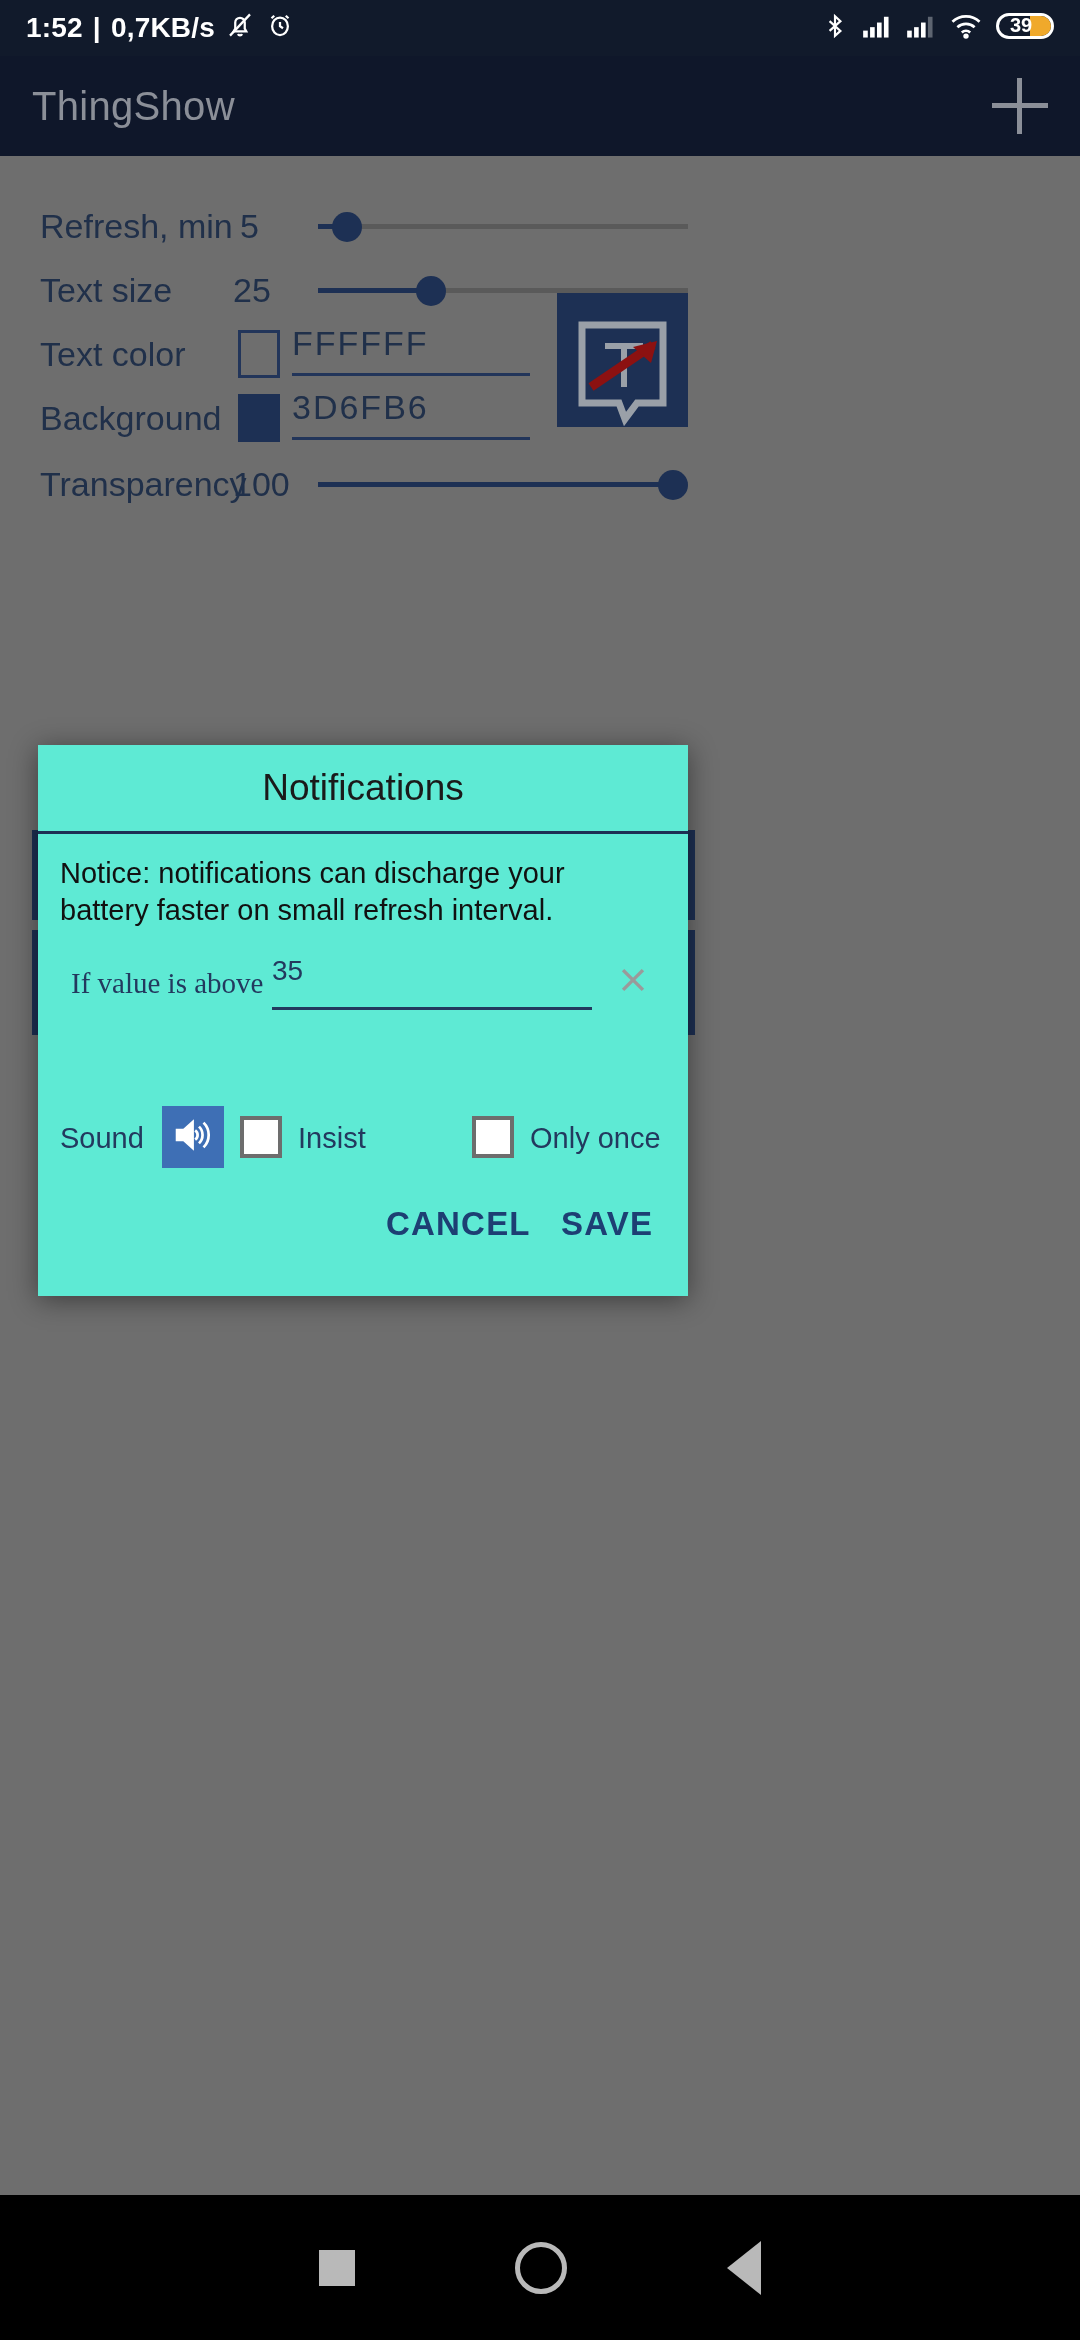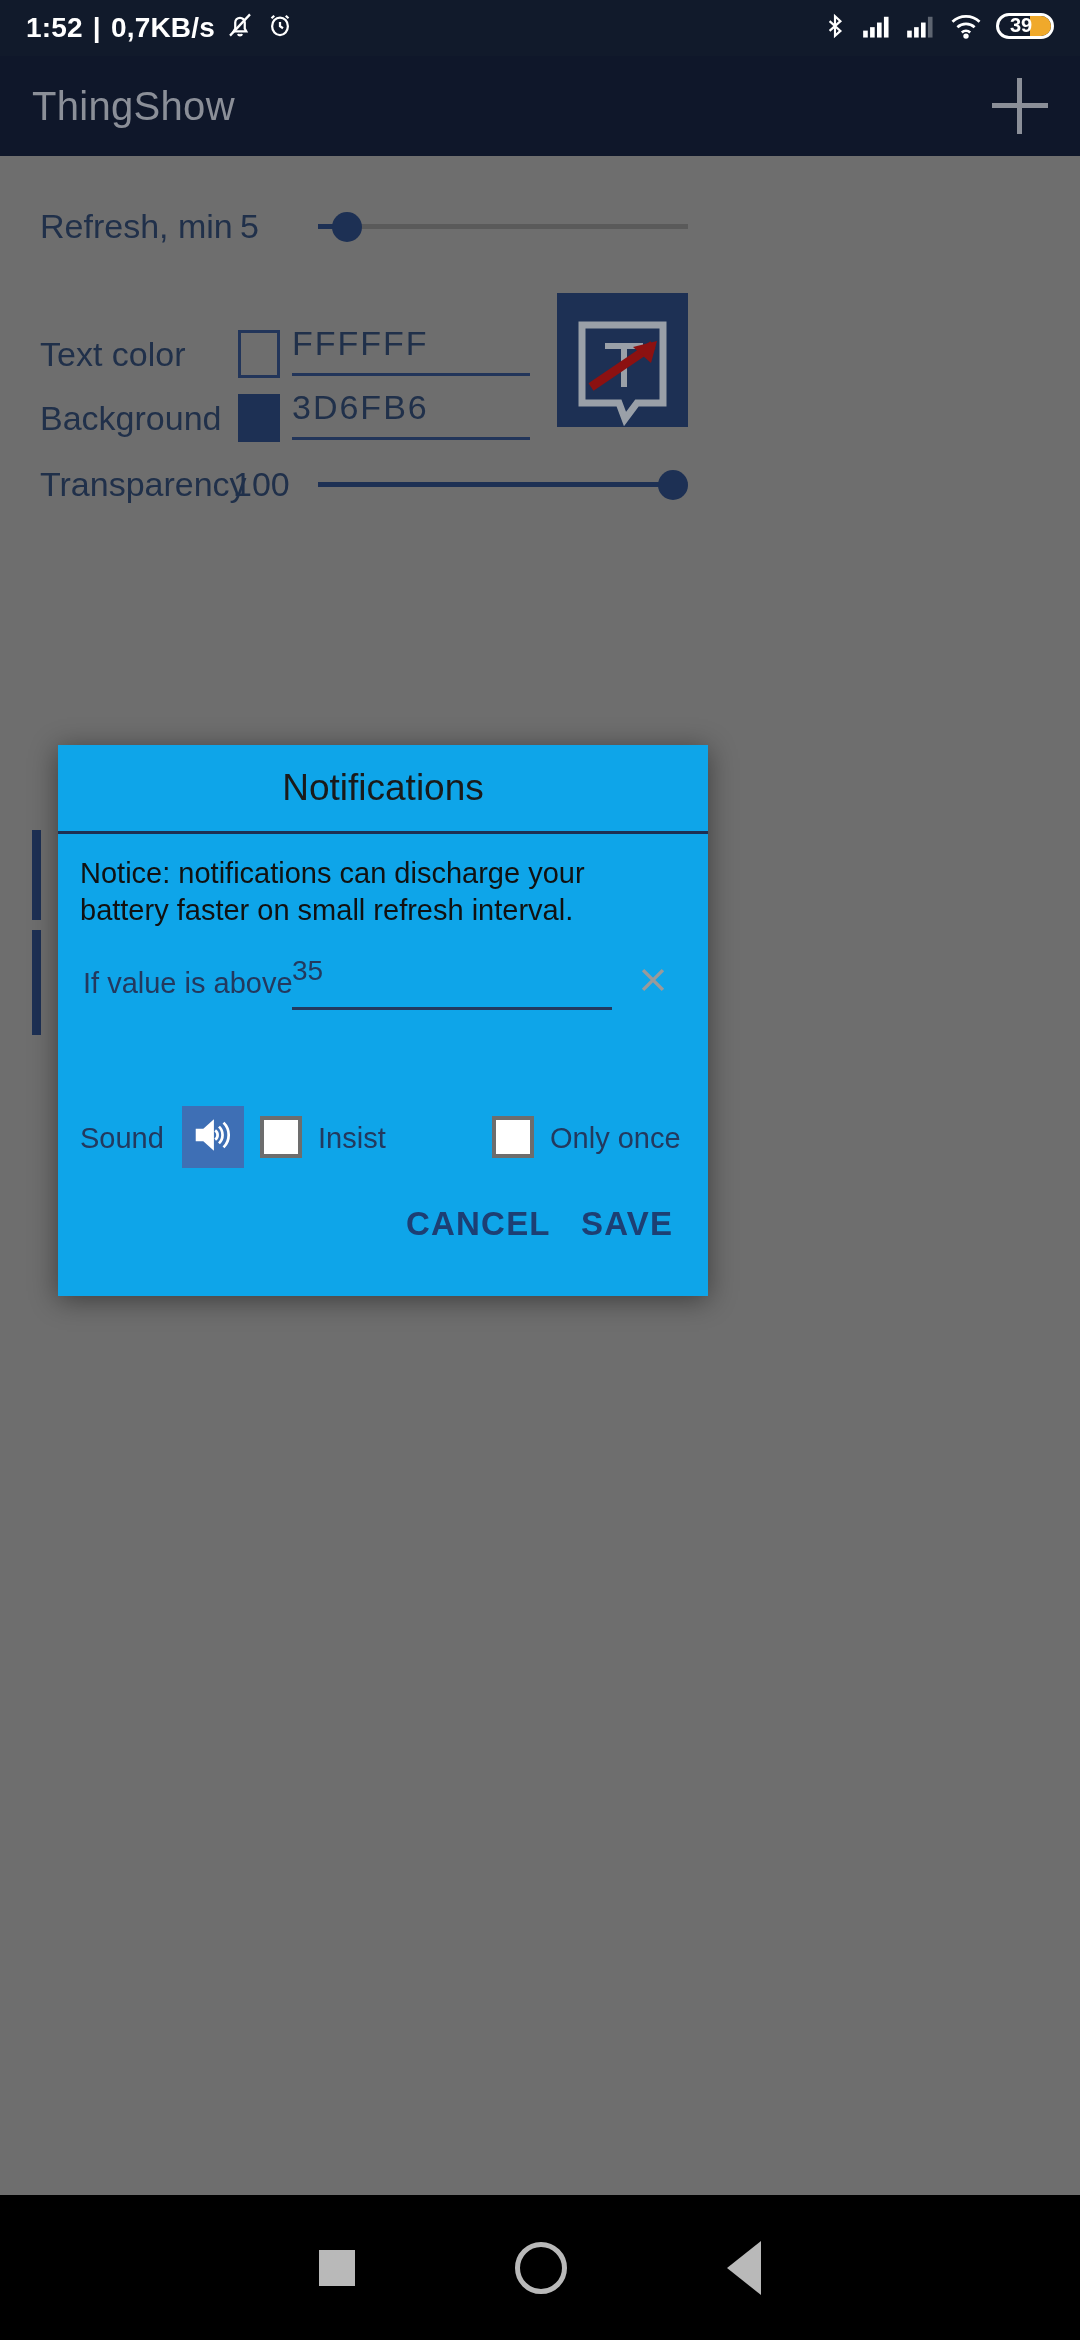--- a/index.html
+++ b/index.html
@@ -80,41 +80,40 @@
     position:absolute;left:557px;top:293px;width:131px;height:134px;
     background:#1d3054;
   }
 
   
   .behind-strip{
     position:absolute;background:#1d3054;
   }
   .dialog-box{
     position:absolute;left:38px;top:745px;width:650px;height:551px;
-    background:#0ea5e9;
+    background:#5eead4;
     box-shadow:0 4px 26px rgba(0,0,0,.45);
-    margin-left:20px;
   }
   .dialog-title{
     position:absolute;left:0;top:0;width:650px;height:86px;
     display:flex;align-items:center;justify-content:center;
     color:#1a1a1a;font-size:37px;
   }
   .dialog-divider{
     position:absolute;left:0;top:86px;width:650px;height:3px;background:#1d3054;
   }
   .dlg-notice{
     position:absolute;left:22px;top:110px;width:590px;
     color:#111111;font-size:29px;line-height:1.28;
   }
   .dlg-row{
     position:absolute;left:22px;width:610px;height:58px;
   }
   .dlg-row-label{
-    position:absolute;left:3px;top:12px;color:#23395e;font-size:29px;white-space:nowrap;
+    position:absolute;left:11px;top:12px;color:#23395e;font-size:29px;white-space:nowrap;font-family:Liberation Serif, serif;
   }
   .dlg-input{
     position:absolute;color:#23395e;font-size:28px;
     border-bottom:3px solid #23395e;box-sizing:border-box;padding-bottom:20px;
   }
   .clear-x{
     position:absolute;width:34px;height:34px;
   }
   .ctrls{
     position:absolute;left:22px;top:365px;width:610px;height:54px;
@@ -224,20 +223,29 @@
   <div class="srow" style="top:40px;">
     <span class="slabel">Refresh, min</span>
     <span class="svalue" style="left:240px;">5</span>
     <div class="slider" style="left:318px;width:370px;">
       <div class="track"></div>
       <div class="fill" style="width:26px;"></div>
       <div class="thumb" style="left:14px;"></div>
     </div>
   </div>
 
+  <div class="srow" style="top:104px;">
+    <span class="slabel">Text size</span>
+    <span class="svalue" style="left:233px;">25</span>
+    <div class="slider" style="left:318px;width:370px;">
+      <div class="track"></div>
+      <div class="fill" style="width:113px;"></div>
+      <div class="thumb" style="left:98px;"></div>
+    </div>
+  </div>
 
   <div class="srow" style="top:168px;">
     <span class="slabel">Text color</span>
     <div class="swatch outline" style="left:238px;top:6px;"></div>
     <div class="hexfield" style="left:292px;top:0px;width:238px;">FFFFFF</div>
   </div>
 
   <div class="srow" style="top:232px;">
     <span class="slabel">Background</span>
     <div class="swatch filled" style="left:238px;top:6px;"></div>

